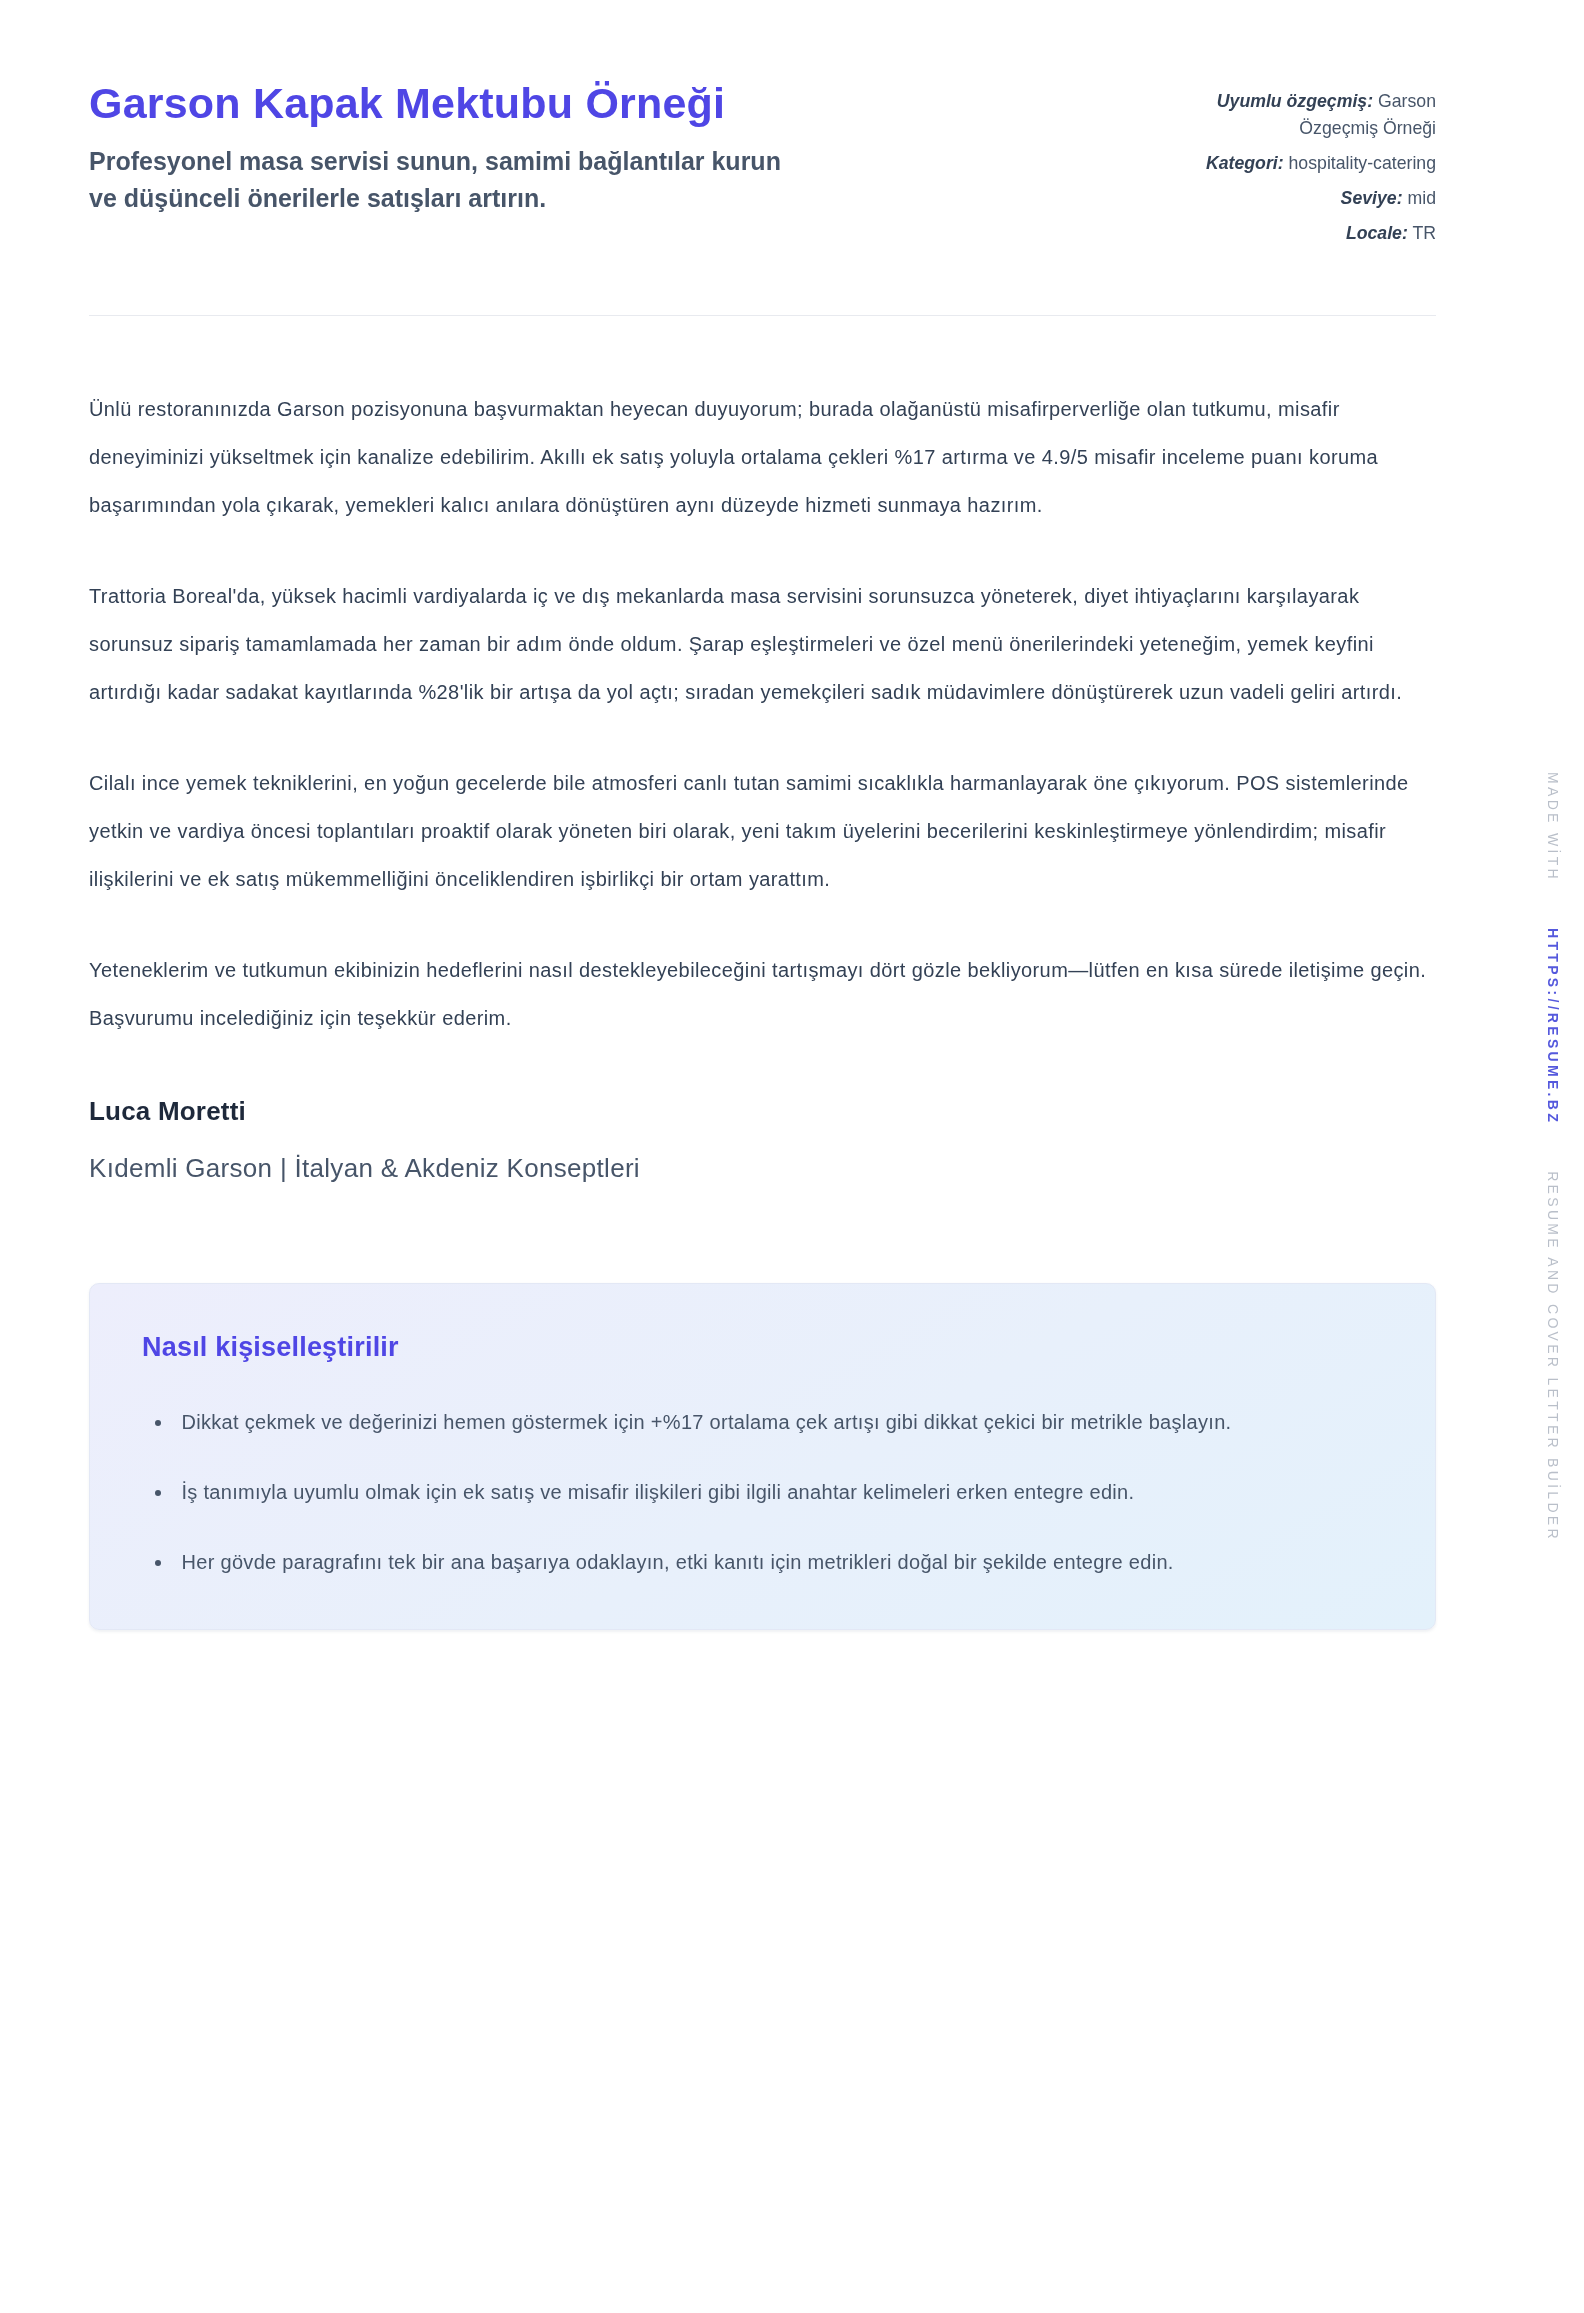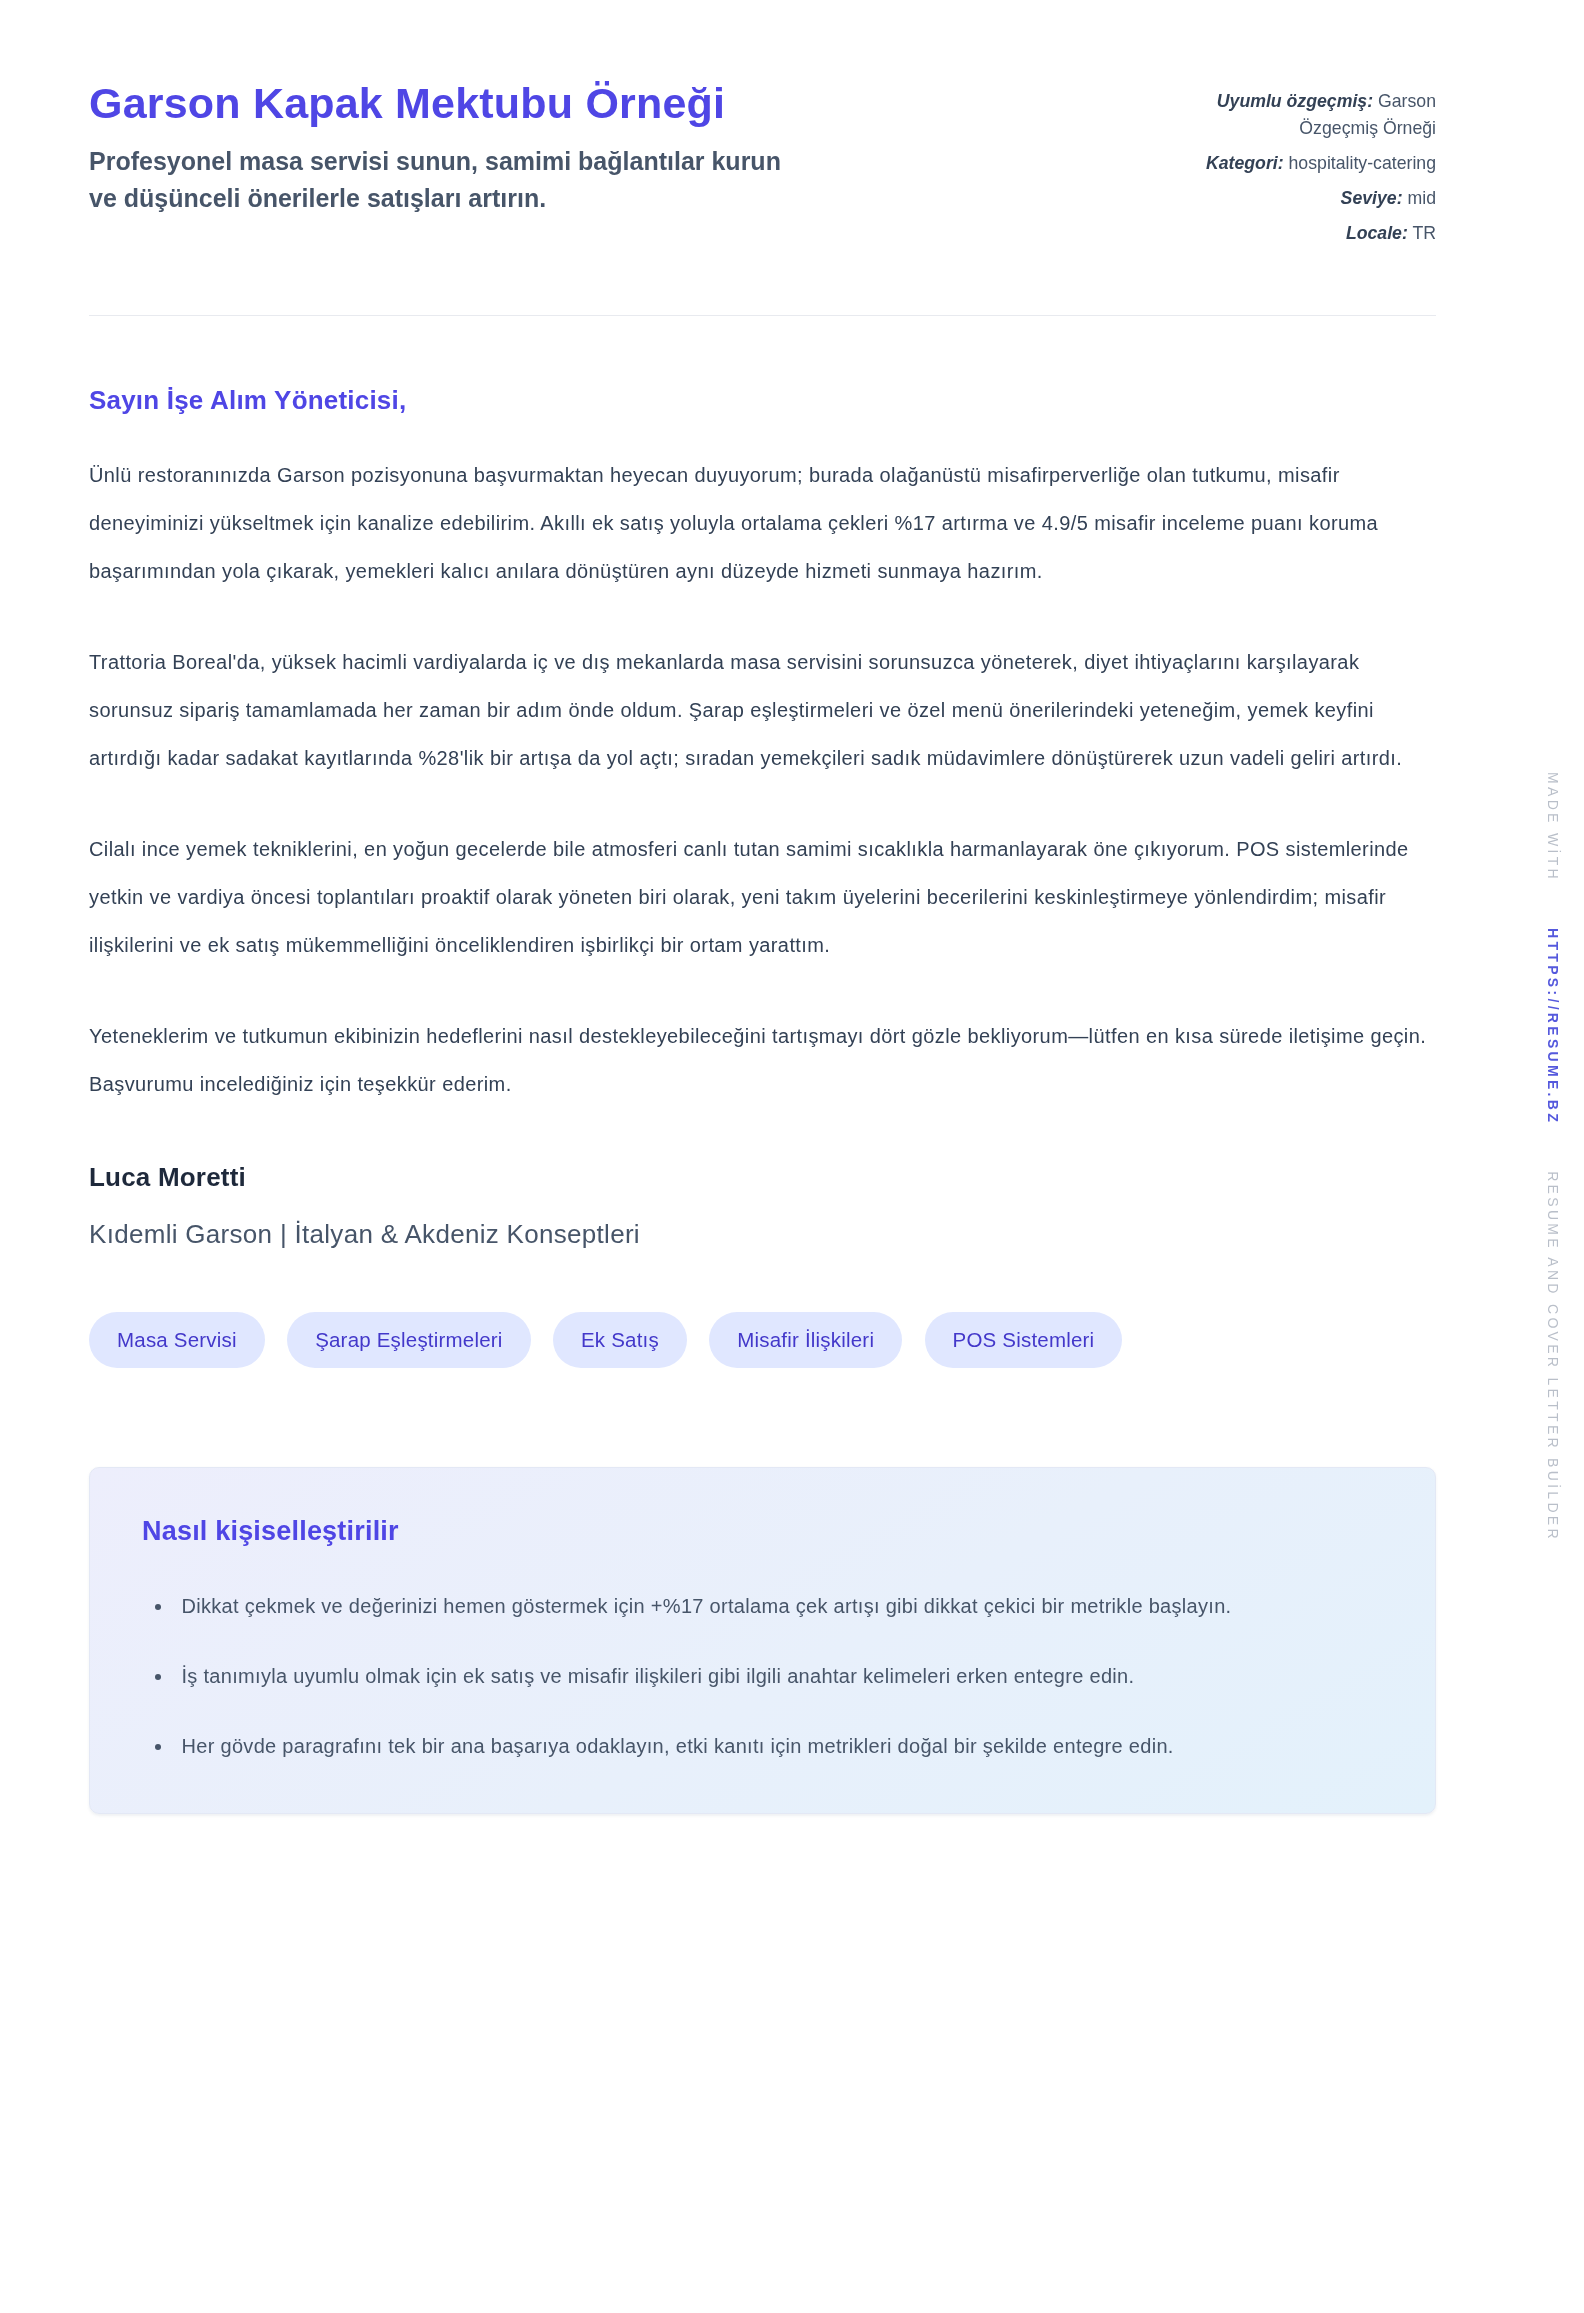--- a/index.html
+++ b/index.html
@@ -148,36 +148,28 @@
       <div class="meta-row"><span class="meta-label">Uyumlu özgeçmiş:</span> <span class="meta-value">Garson Özgeçmiş Örneği</span></div>
       <div class="meta-row"><span class="meta-label">Kategori:</span> <span class="meta-value">hospitality-catering</span></div>
       <div class="meta-row"><span class="meta-label">Seviye:</span> <span class="meta-value">mid</span></div>
       <div class="meta-row"><span class="meta-label">Locale:</span> <span class="meta-value">TR</span></div>
     </aside>
   </header>
 
   <hr class="divider">
 
   <main class="letter">
-    <p class="greeting">Sayın İşe Alım Yöneticisi,</p>
     <p class="para">Ünlü restoranınızda Garson pozisyonuna başvurmaktan heyecan duyuyorum; burada olağanüstü misafirperverliğe olan tutkumu, misafir deneyiminizi yükseltmek için kanalize edebilirim. Akıllı ek satış yoluyla ortalama çekleri %17 artırma ve 4.9/5 misafir inceleme puanı koruma başarımından yola çıkarak, yemekleri kalıcı anılara dönüştüren aynı düzeyde hizmeti sunmaya hazırım.</p>
     <p class="para">Trattoria Boreal'da, yüksek hacimli vardiyalarda iç ve dış mekanlarda masa servisini sorunsuzca yöneterek, diyet ihtiyaçlarını karşılayarak sorunsuz sipariş tamamlamada her zaman bir adım önde oldum. Şarap eşleştirmeleri ve özel menü önerilerindeki yeteneğim, yemek keyfini artırdığı kadar sadakat kayıtlarında %28'lik bir artışa da yol açtı; sıradan yemekçileri sadık müdavimlere dönüştürerek uzun vadeli geliri artırdı.</p>
     <p class="para">Cilalı ince yemek tekniklerini, en yoğun gecelerde bile atmosferi canlı tutan samimi sıcaklıkla harmanlayarak öne çıkıyorum. POS sistemlerinde yetkin ve vardiya öncesi toplantıları proaktif olarak yöneten biri olarak, yeni takım üyelerini becerilerini keskinleştirmeye yönlendirdim; misafir ilişkilerini ve ek satış mükemmelliğini önceliklendiren işbirlikçi bir ortam yarattım.</p>
     <p class="para">Yeteneklerim ve tutkumun ekibinizin hedeflerini nasıl destekleyebileceğini tartışmayı dört gözle bekliyorum—lütfen en kısa sürede iletişime geçin. Başvurumu incelediğiniz için teşekkür ederim.</p>
 
     <p class="sig-name">Luca Moretti</p>
     <p class="sig-title">Kıdemli Garson | İtalyan &amp; Akdeniz Konseptleri</p>
 
-    <div class="tags">
-      <span class="tag">Masa Servisi</span>
-      <span class="tag">Şarap Eşleştirmeleri</span>
-      <span class="tag">Ek Satış</span>
-      <span class="tag">Misafir İlişkileri</span>
-      <span class="tag">POS Sistemleri</span>
-    </div>
 
     <section class="tips">
       <h2 class="tips-heading">Nasıl kişiselleştirilir</h2>
       <ul class="tips-list">
         <li>Dikkat çekmek ve değerinizi hemen göstermek için +%17 ortalama çek artışı gibi dikkat çekici bir metrikle başlayın.</li>
         <li>İş tanımıyla uyumlu olmak için ek satış ve misafir ilişkileri gibi ilgili anahtar kelimeleri erken entegre edin.</li>
         <li>Her gövde paragrafını tek bir ana başarıya odaklayın, etki kanıtı için metrikleri doğal bir şekilde entegre edin.</li>
       </ul>
     </section>
   </main>

